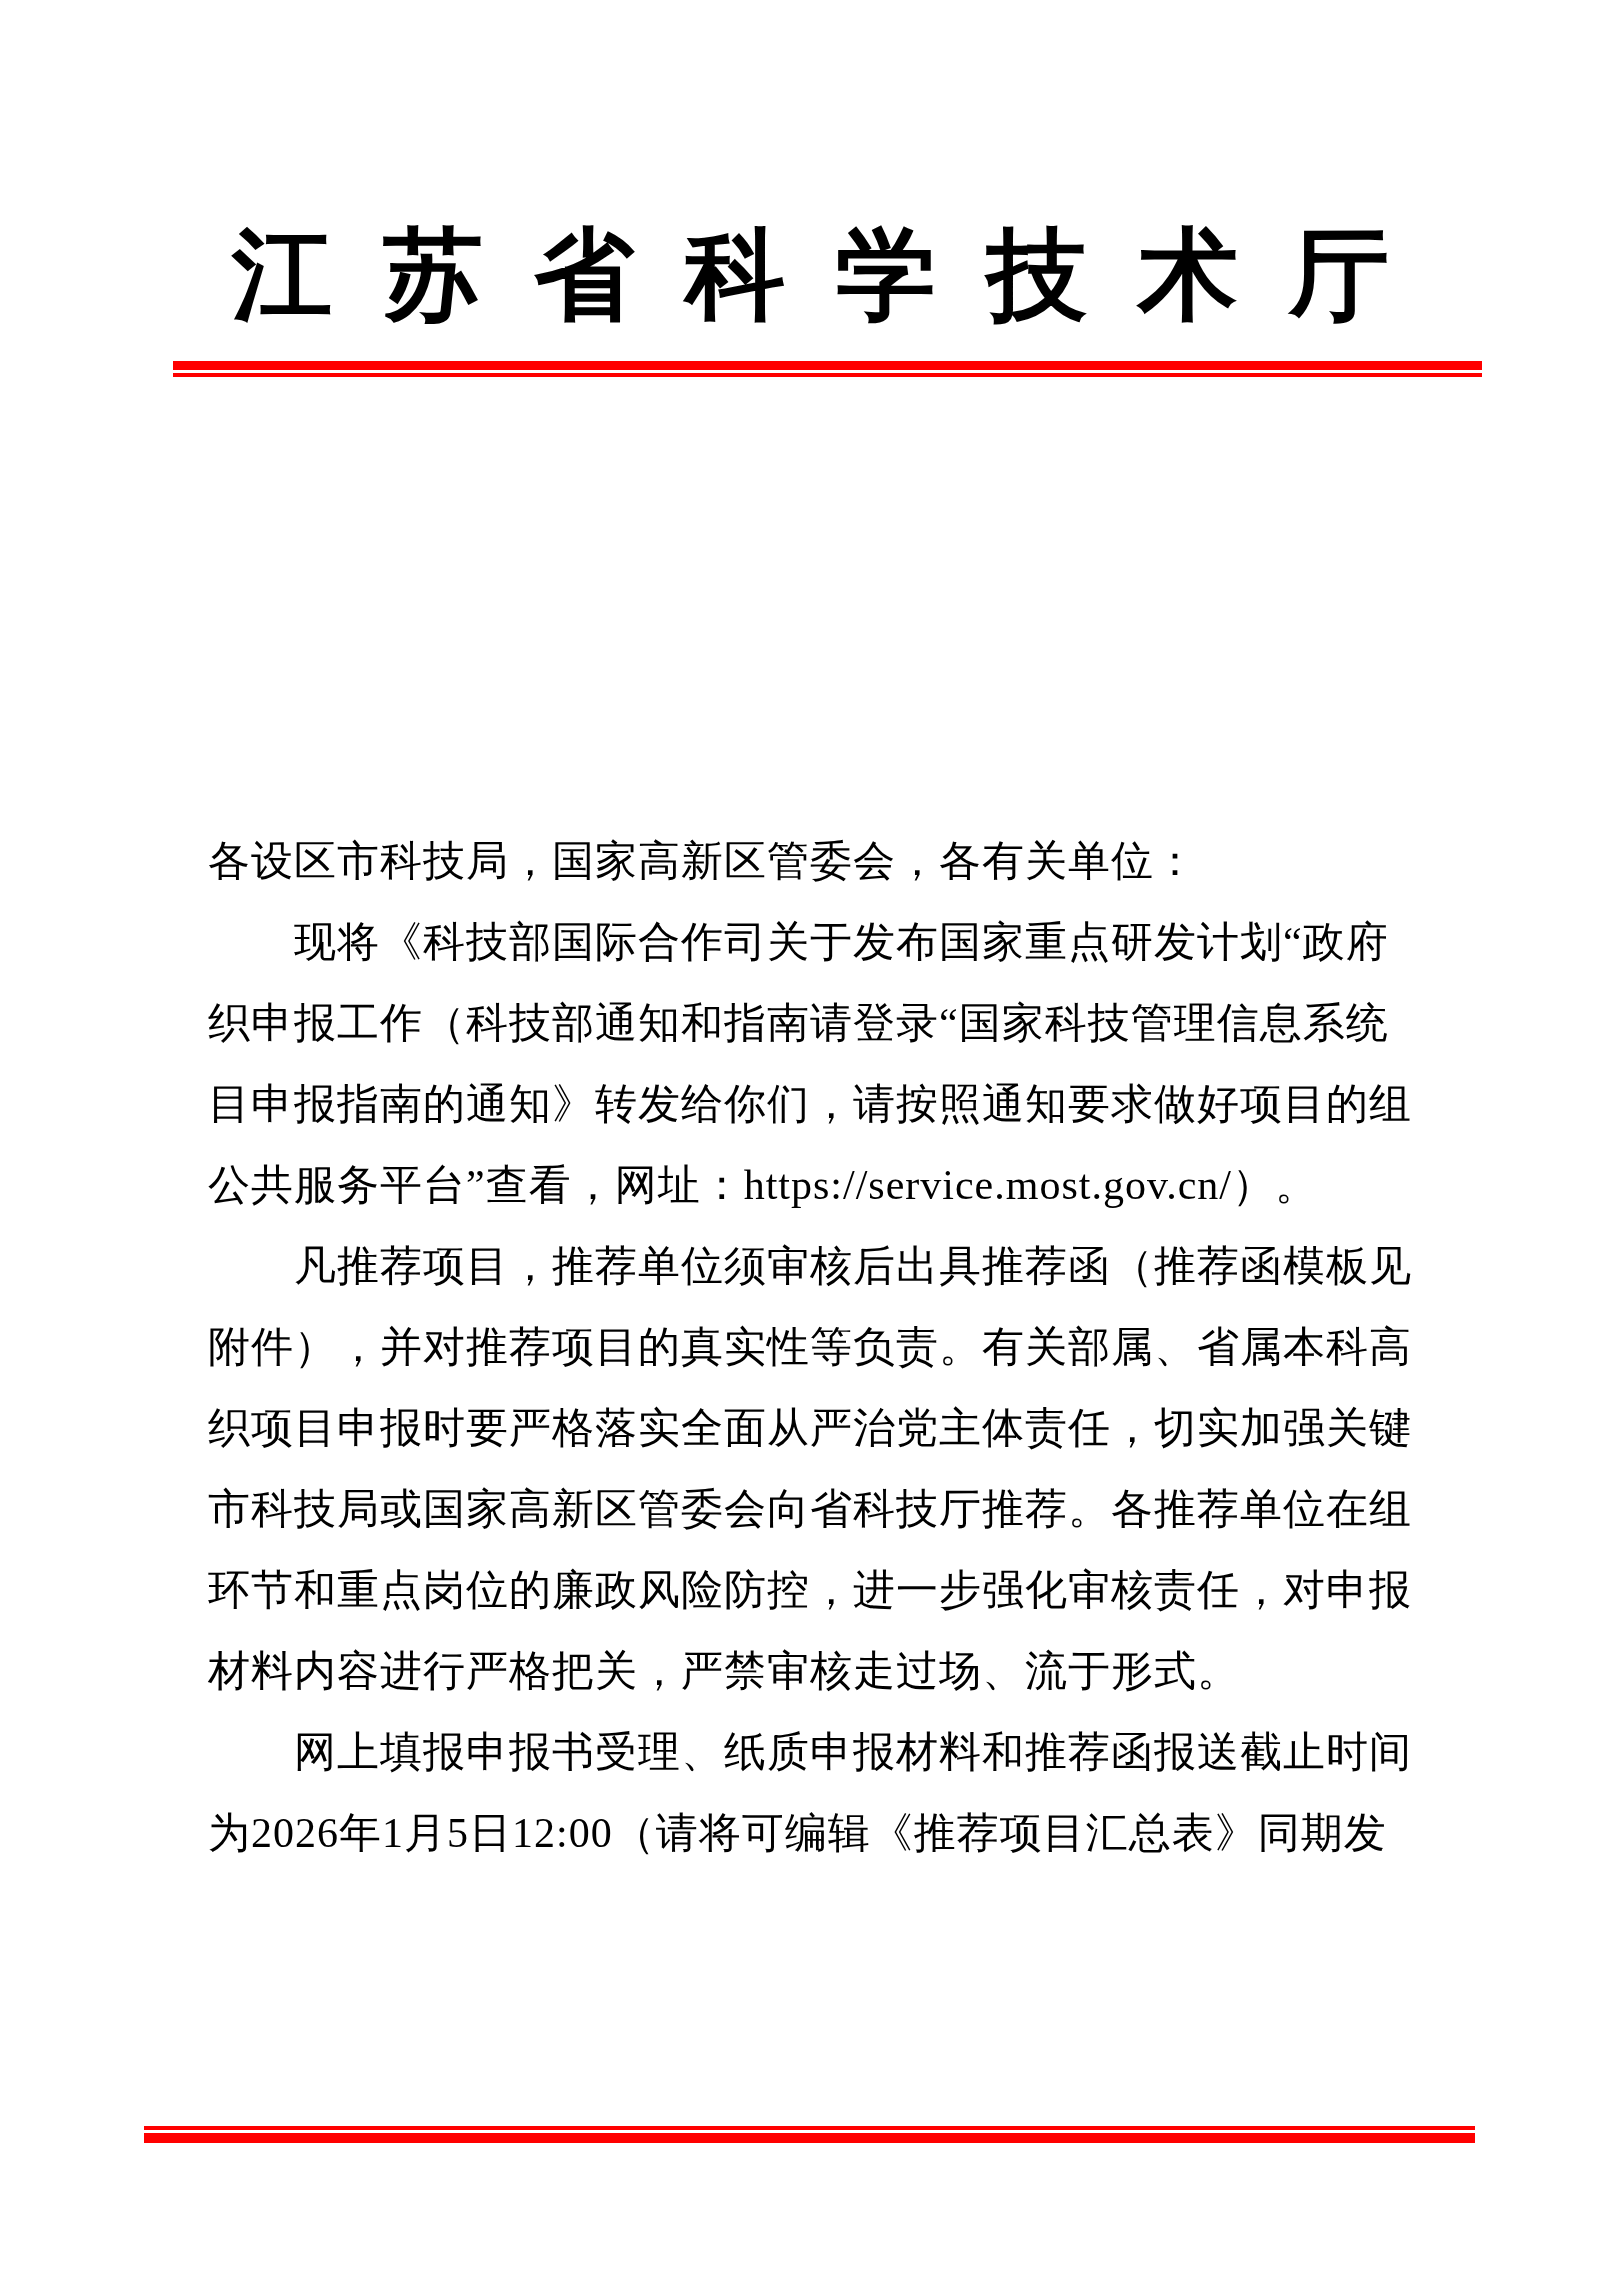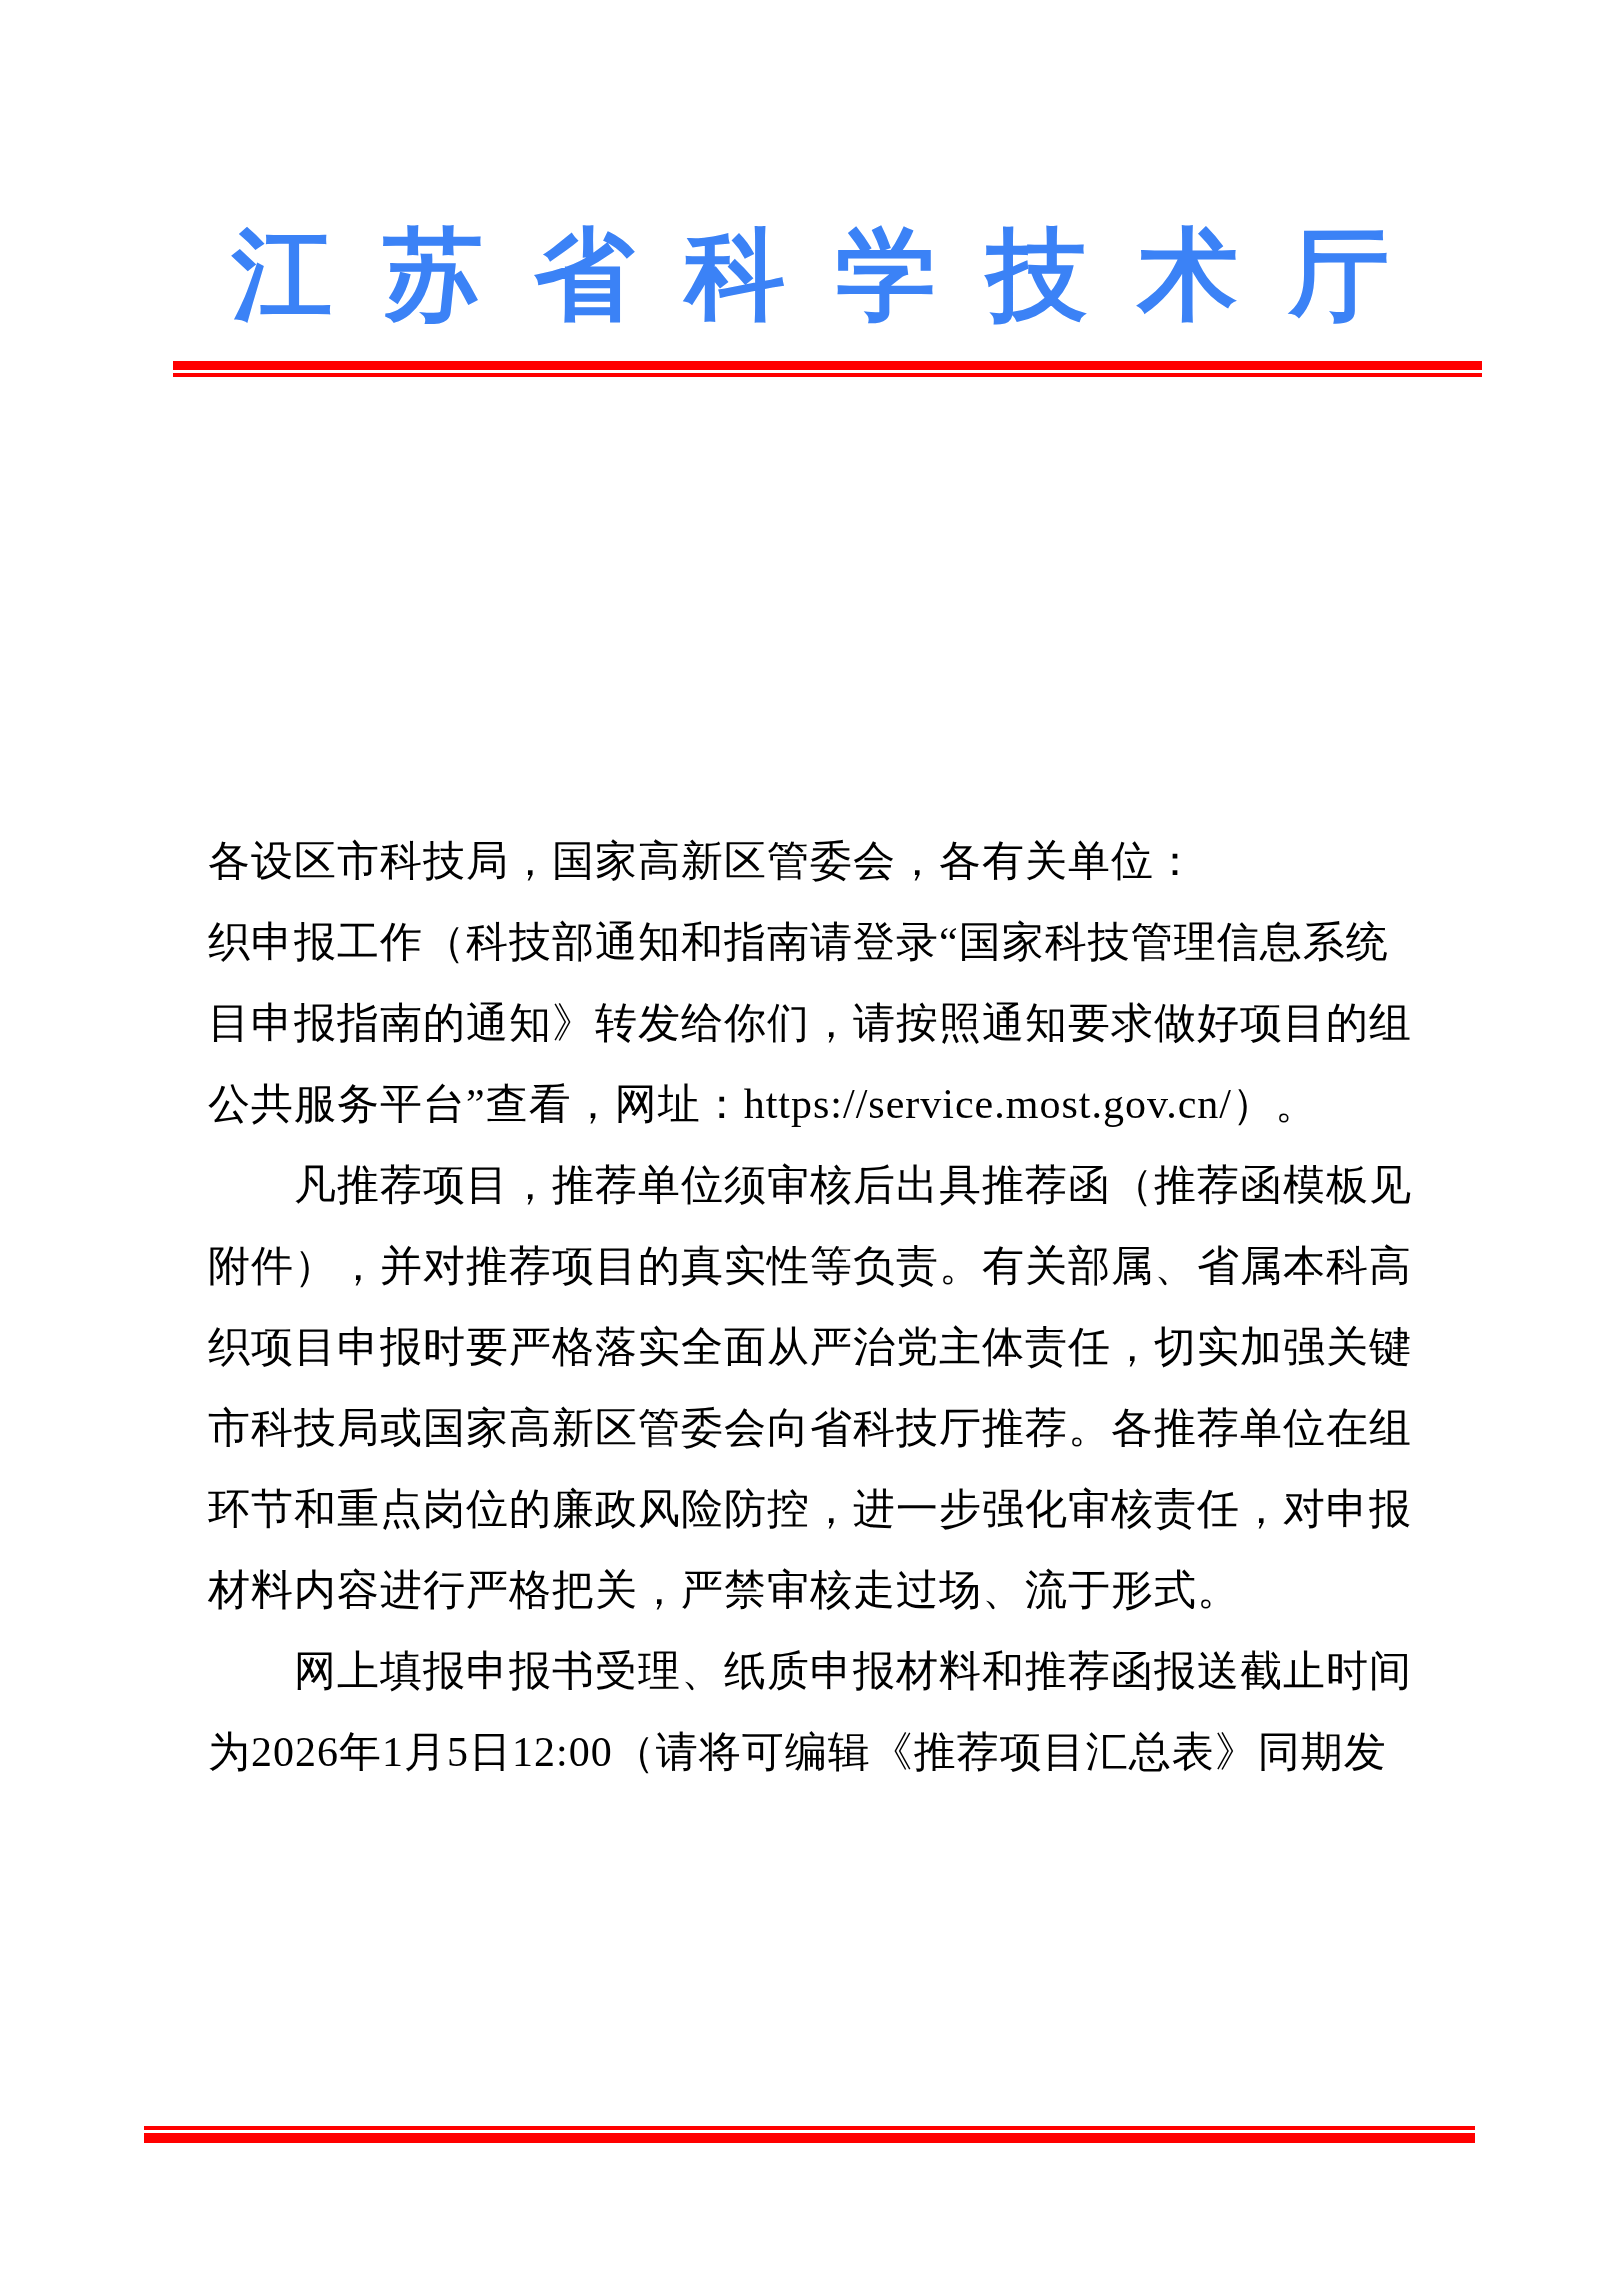--- a/index.html
+++ b/index.html
@@ -10,21 +10,21 @@
     margin:0 auto;
     overflow:hidden;
     font-family:"Liberation Serif","DejaVu Serif",serif;
     color:#000;
   }
   
   .org-header{
     position:absolute;
     top:221px;left:0;width:1621px;
     text-align:center;
-    color:#3b82f6;
+    color:#000000;
     font-size:100px;
     font-weight:bold;
     letter-spacing:51px;
     padding-left:51px; 
     line-height:110px;
     white-space:nowrap;
     box-sizing:border-box;
   }
   .rule{position:absolute;font-size:0;line-height:0;}
   .rule .bar{width:100%;background:#ff0000;}
@@ -67,20 +67,21 @@
 
   <div class="rule rule-top">
     <div class="bar thick"></div>
     <div class="gap"></div>
     <div class="bar thin"></div>
   </div>
 
 
   <div class="doc-body">
     <div class="body-line">各设区市科技局，国家高新区管委会，各有关单位：</div>
+    <div class="body-line indent">现将《科技部国际合作司关于发布国家重点研发计划“政府</div>
     <div class="body-line">织申报工作（科技部通知和指南请登录“国家科技管理信息系统</div>
     <div class="body-line">目申报指南的通知》转发给你们，请按照通知要求做好项目的组</div>
     <div class="body-line">公共服务平台”查看，网址：https://service.most.gov.cn/）。</div>
     <div class="body-line indent">凡推荐项目，推荐单位须审核后出具推荐函（推荐函模板见</div>
     <div class="body-line">附件），并对推荐项目的真实性等负责。有关部属、省属本科高</div>
     <div class="body-line">织项目申报时要严格落实全面从严治党主体责任，切实加强关键</div>
     <div class="body-line">市科技局或国家高新区管委会向省科技厅推荐。各推荐单位在组</div>
     <div class="body-line">环节和重点岗位的廉政风险防控，进一步强化审核责任，对申报</div>
     <div class="body-line">材料内容进行严格把关，严禁审核走过场、流于形式。</div>
     <div class="body-line indent">网上填报申报书受理、纸质申报材料和推荐函报送截止时间</div>

